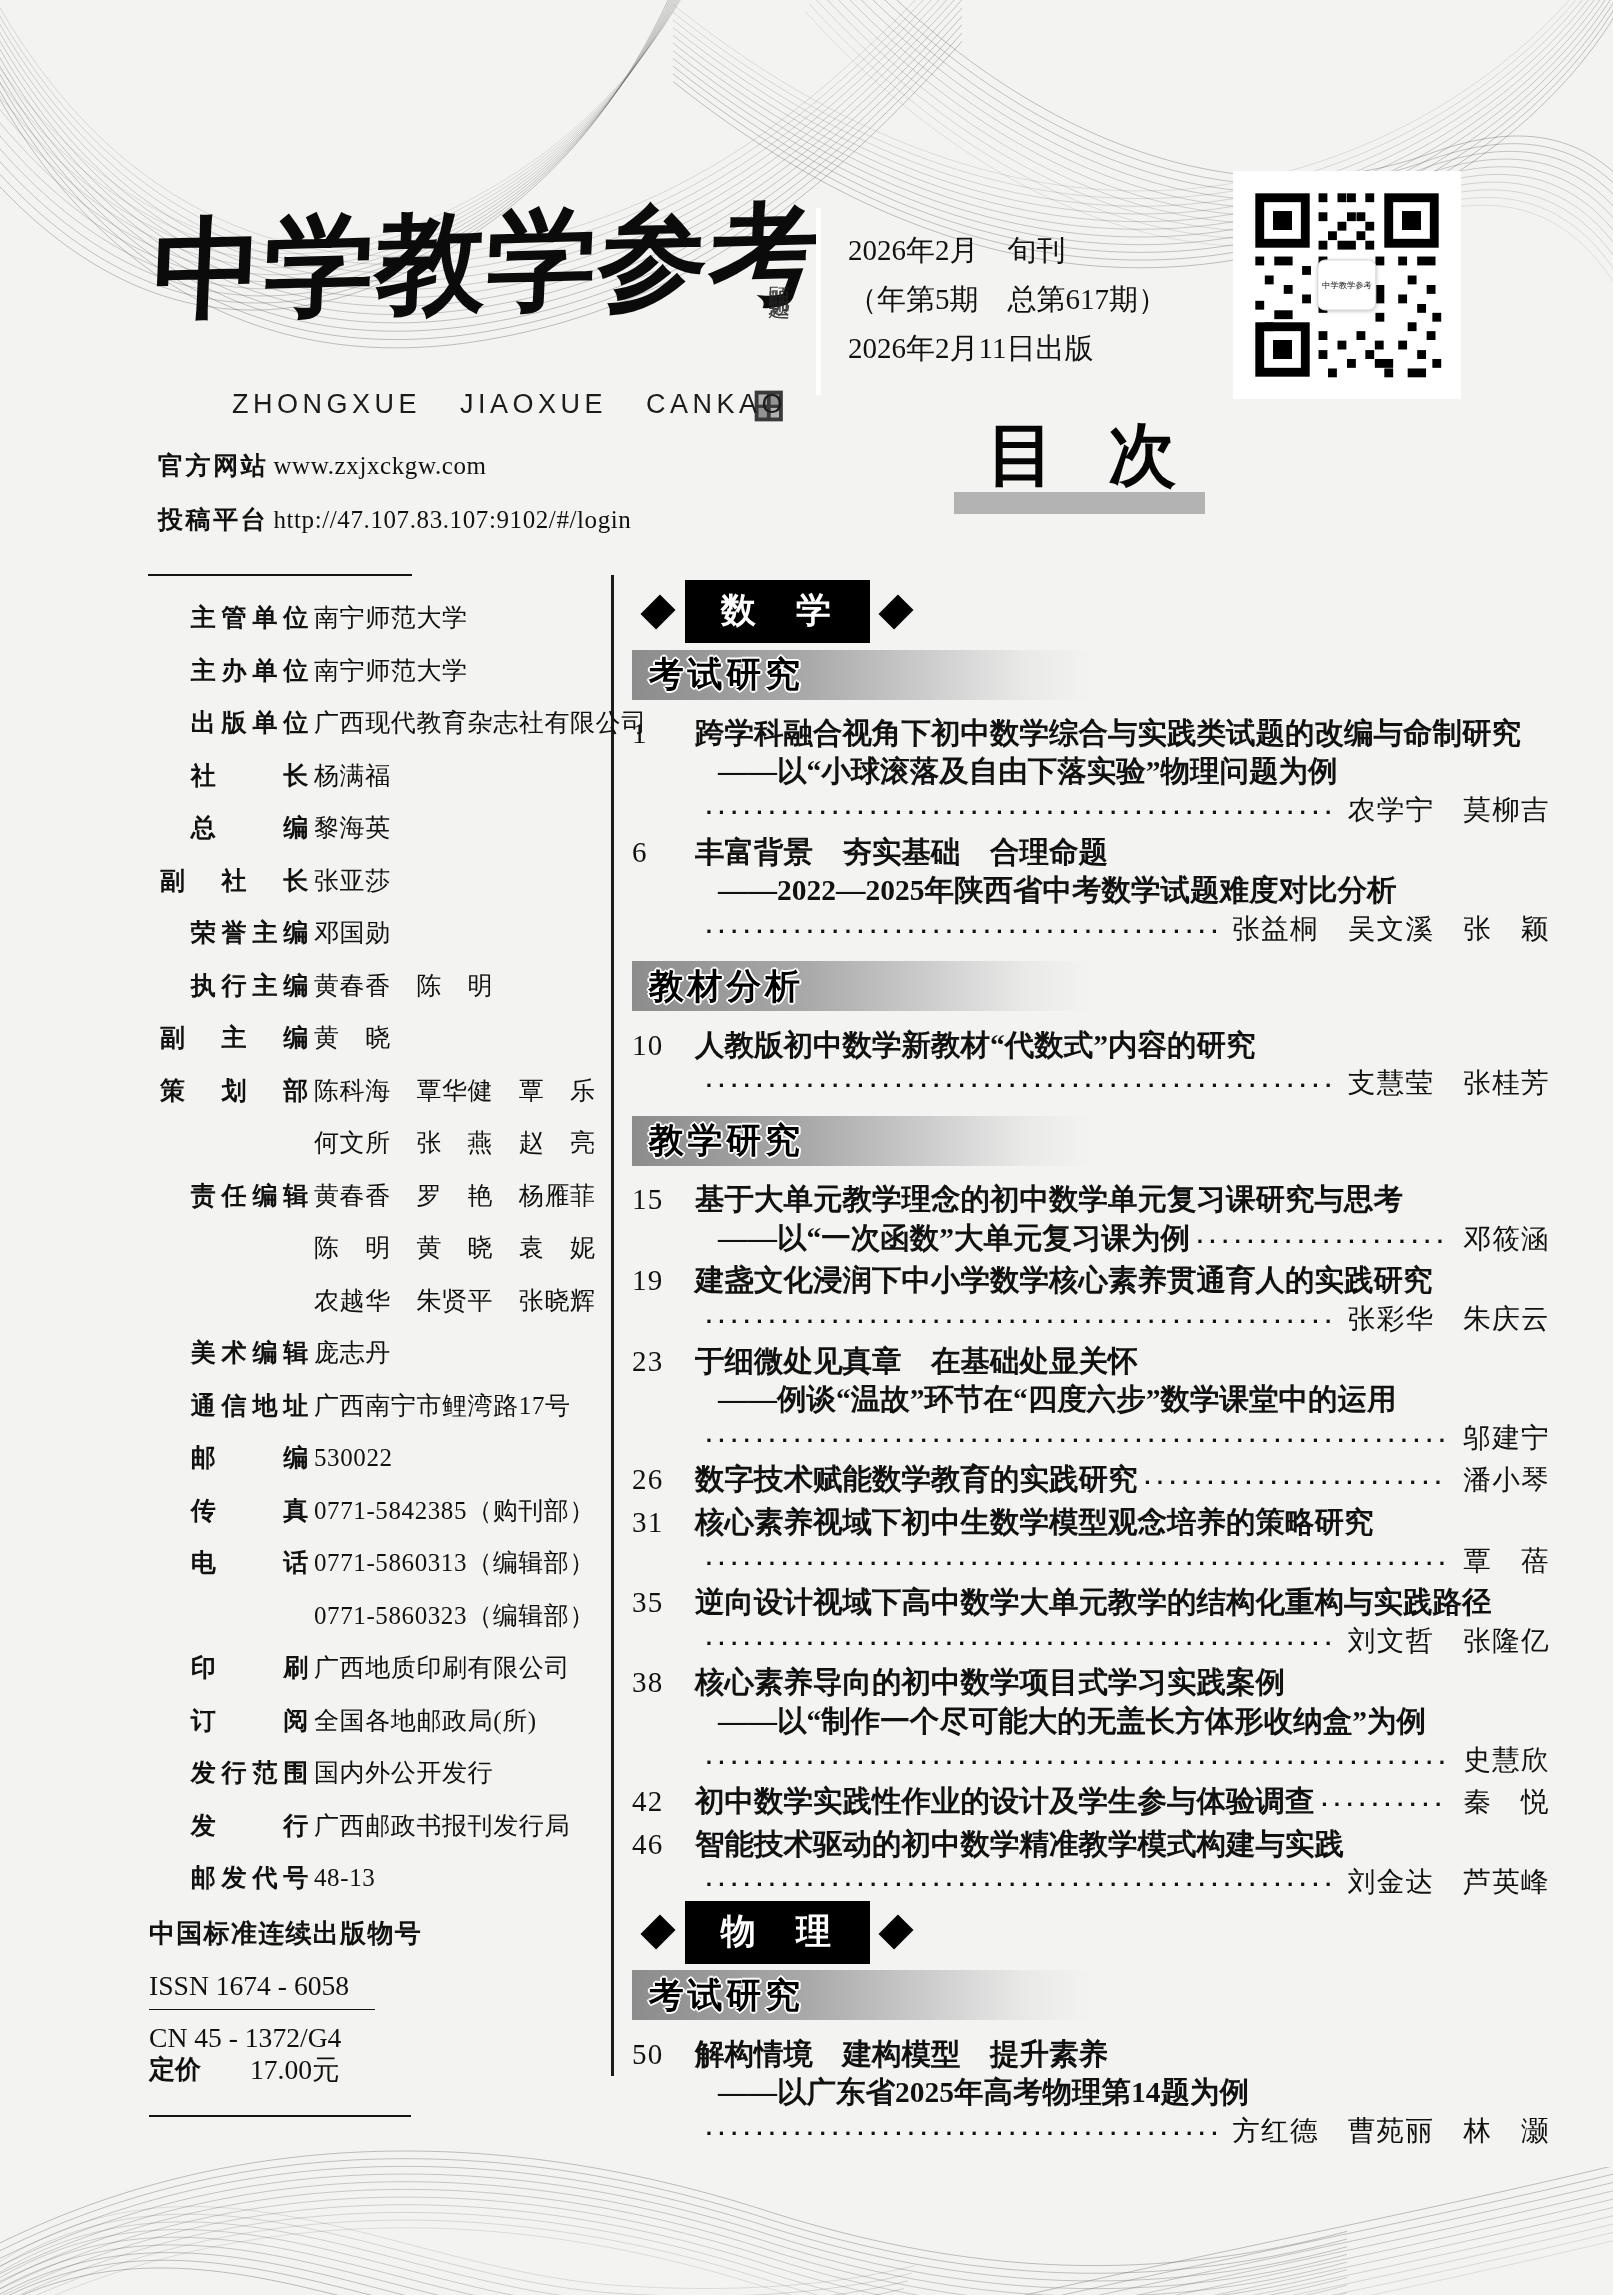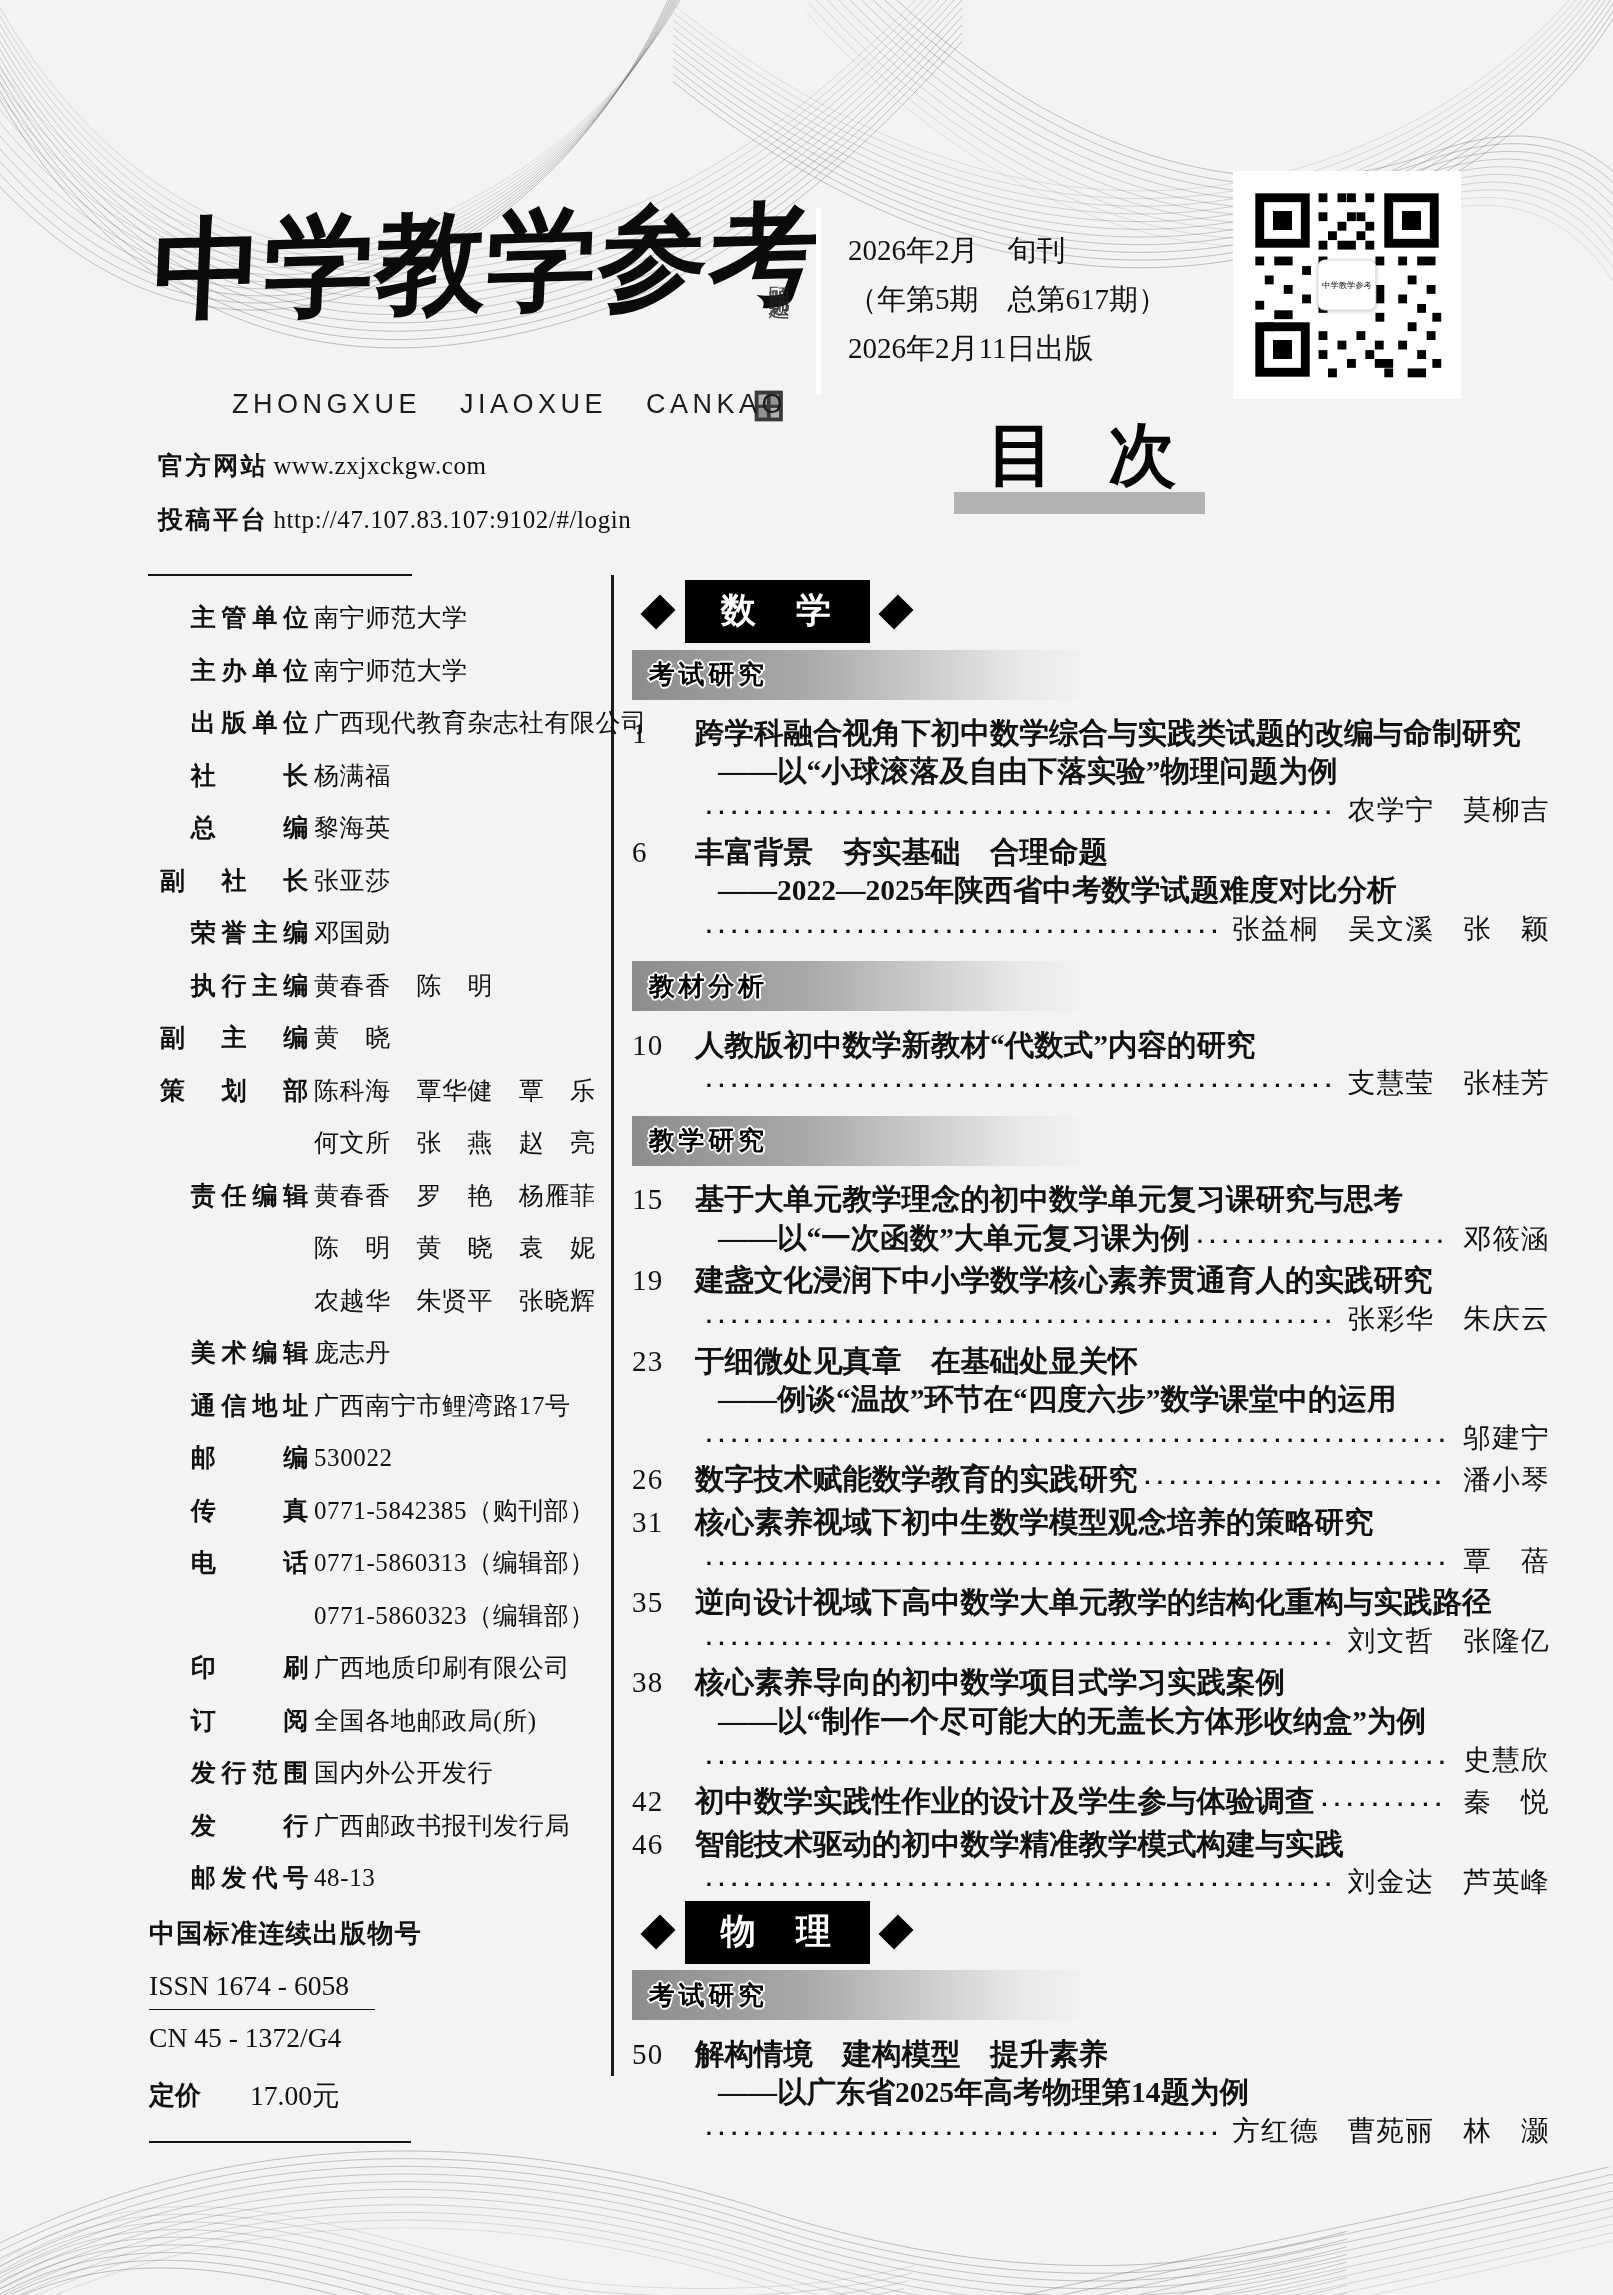--- a/index.html
+++ b/index.html
@@ -43,33 +43,33 @@
   .masthead{position:absolute;left:149px;top:603px;width:459px;font-size:25px;}
   .m-row{display:flex;line-height:29.5px;margin-bottom:23px;text-align:right;}
   .m-label{flex:0 0 165px;font-family:"Liberation Sans",sans-serif;font-weight:bold;letter-spacing:5.8px;
       white-space:nowrap;}
   .m-val{font-family:"Liberation Serif",serif;white-space:nowrap;letter-spacing:0.6px;}
   .std-heading{margin-top:9px;font-family:"Liberation Sans",sans-serif;font-weight:bold;font-size:26px;
       letter-spacing:1.3px;}
   .issn{margin-top:19px;font-size:27.6px;width:226px;padding-bottom:7.7px;border-bottom:1.9px solid #141414;
       white-space:nowrap;}
   .cn{margin-top:12px;font-size:27.6px;white-space:nowrap;}
-  .price-row{display:flex;margin-top:26px;line-height:31px;}
+  .price-row{display:flex;line-height:31px;}
   .price-label{flex:0 0 101px;font-family:"Liberation Sans",sans-serif;font-weight:bold;font-size:26px;}
   .price-val{font-size:27.6px;}
   .m-endline{margin-top:29.5px;width:262px;height:1.9px;background:#141414;}
 
   
   .toc{position:absolute;left:632px;top:585px;width:918px;}
   .subject-banner{display:flex;align-items:center;height:53px;margin:0 0 3.8px 0;}
   .diamond{width:22px;height:22px;background:#000;transform:rotate(45deg) scaleY(1.25);margin:0 15.4px;}
   .subject-box{background:#000;color:#fff;font-family:"Liberation Sans",sans-serif;font-weight:bold;
       font-size:35px;padding:6.4px 36px 9px 36px;letter-spacing:2.6px;white-space:nowrap;}
   .cat-banner{width:444px;height:50px;display:flex;align-items:center;padding-left:16.7px;
-      margin:11.5px 0 15.4px 0;font-family:"Liberation Sans",sans-serif;font-weight:bold;font-size:26px;
+      margin:11.5px 0 15.4px 0;font-family:"Liberation Sans",sans-serif;font-weight:bold;font-size:35px;
       letter-spacing:3.8px;color:#000;
       background:linear-gradient(90deg,#8c8c8c 0%,#a9a9a9 38%,#cfcfcf 66%,#e9e9e8 85%,rgba(243,243,241,0) 100%);
       text-shadow:-1.9px 0 0 #fff,1.9px 0 0 #fff,0 -1.9px 0 #fff,0 1.9px 0 #fff,-1.3px -1.3px 0 #fff,1.3px 1.3px 0 #fff,
                   -1.3px 1.3px 0 #fff,1.3px -1.3px 0 #fff;}
   .t-line{display:flex;align-items:baseline;line-height:36px;margin-bottom:2.6px;font-size:29.5px;
       font-weight:bold;}
   .t-num{flex:0 0 63px;font-weight:normal;font-size:29px;letter-spacing:1.3px;}
   .t-title{white-space:nowrap;letter-spacing:0px;}
   .t-line.sub{padding-left:86px;}
   .t-sub{white-space:nowrap;}

